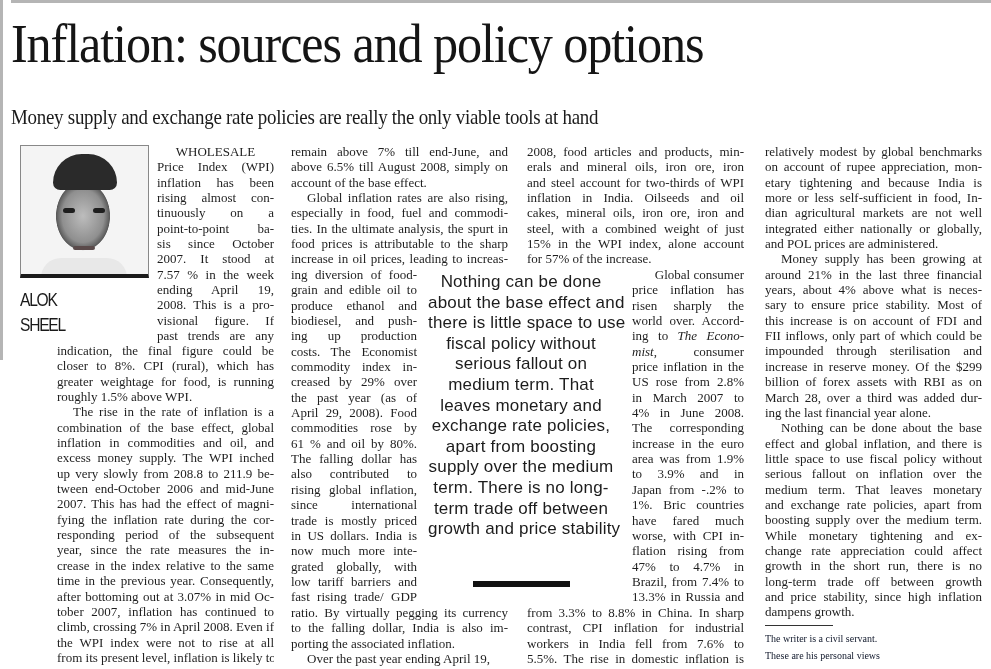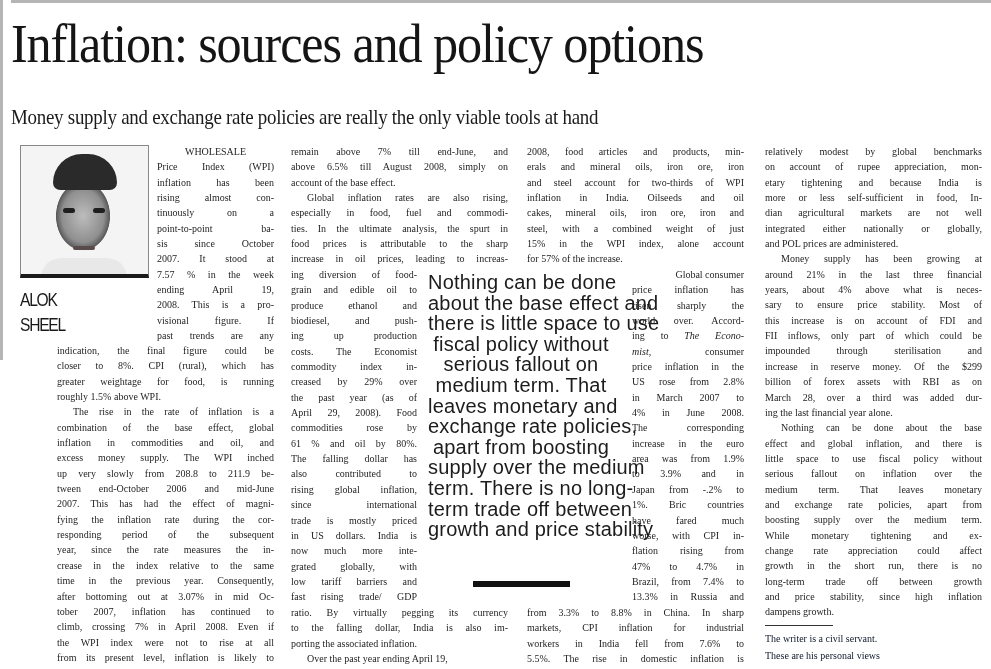--- a/index.html
+++ b/index.html
@@ -33,29 +33,29 @@
     .photo .hair { position:absolute; left: 32px; top: 8px; width: 64px; height: 36px; border-radius: 40px 40px 10px 10px; background:#2a2a2a; }
     .photo .eye { position:absolute; top: 62px; width: 12px; height: 5px; border-radius: 6px; background:#1e1e1e; }
     .photo .mouth { position:absolute; left: 52px; top: 100px; width: 22px; height: 4px; border-radius: 3px; background:#5a4a4a; }
     .photo .shirt { position:absolute; left: 20px; top: 112px; width: 86px; height: 20px; background:#e8e8e8; border-radius: 30px 30px 0 0; }
     .byline {
       position: absolute; left: 20px; top: 287px;
       font-family: "Liberation Sans", sans-serif; font-size: 19px; line-height: 25px;
       letter-spacing: -1.5px; transform: scaleX(0.82); transform-origin: left top;
       color: #1a1a1a;
     }
-    .col { position: absolute; font-size: 10px; line-height: 15.35px; color: #1e1e1e; }
+    .col { position: absolute; font-size: 13px; line-height: 15.35px; color: #1e1e1e; }
     .col .ln { display: block; height: 15.35px; white-space: nowrap; text-align: justify; text-align-last: justify; overflow: hidden; }
     .col .ln.last { text-align-last: left; }
     .col .ln.ind { padding-left: 16px; box-sizing: border-box; }
     .col .ln.right { text-align: center; text-align-last: right; }
     .col .ln.center { text-align: center; text-align-last: center; }
     .pull {
       position: absolute; left: 428px; top: 272px; width: 186px;
-      font-family: "Liberation Sans", sans-serif; font-size: 20px; line-height: 20.6px;
+      font-family: "Liberation Sans", sans-serif; font-size: 17px; line-height: 20.6px;
       text-align: center; color: #1c1c1c; letter-spacing: 0.2px;
     }
     .pull .pl { display:block; white-space: nowrap; }
     .pull-rule { position: absolute; left: 473px; top: 581px; width: 97px; height: 6px; background: #111; }
     .foot-rule { position: absolute; left: 765px; top: 625px; width: 68px; height: 1px; background: #333; }
     .footnote { position: absolute; left: 765px; top: 630px; font-size: 10px; line-height: 17px; color: #0f172a; }
     .footnote span { display: block; }
     i { font-style: italic; }
   </style>
 </head>
@@ -206,21 +206,21 @@
     <span class="ln">1%. Bric countries</span>
     <span class="ln">have fared much</span>
     <span class="ln">worse, with CPI in-</span>
     <span class="ln">flation rising from</span>
     <span class="ln">47% to 4.7% in</span>
     <span class="ln">Brazil, from 7.4% to</span>
     <span class="ln">13.3% in Russia and</span>
   </div>
 <div class="col" id="col3-bottom" style="left:527px; top:605px; width:217px;">
     <span class="ln">from 3.3% to 8.8% in China. In sharp</span>
-    <span class="ln">markets, CPI inflation for industrial</span>
+    <span class="ln">contrast, CPI inflation for industrial</span>
     <span class="ln">workers in India fell from 7.6% to</span>
     <span class="ln">5.5%. The rise in domestic inflation is</span>
   </div>
 
 <div class="col" id="col4" style="left:765px; top:144px; width:217px;">
     <span class="ln">relatively modest by global benchmarks</span>
     <span class="ln">on account of rupee appreciation, mon-</span>
     <span class="ln">etary tightening and because India is</span>
     <span class="ln">more or less self-sufficient in food, In-</span>
     <span class="ln">dian agricultural markets are not well</span>

